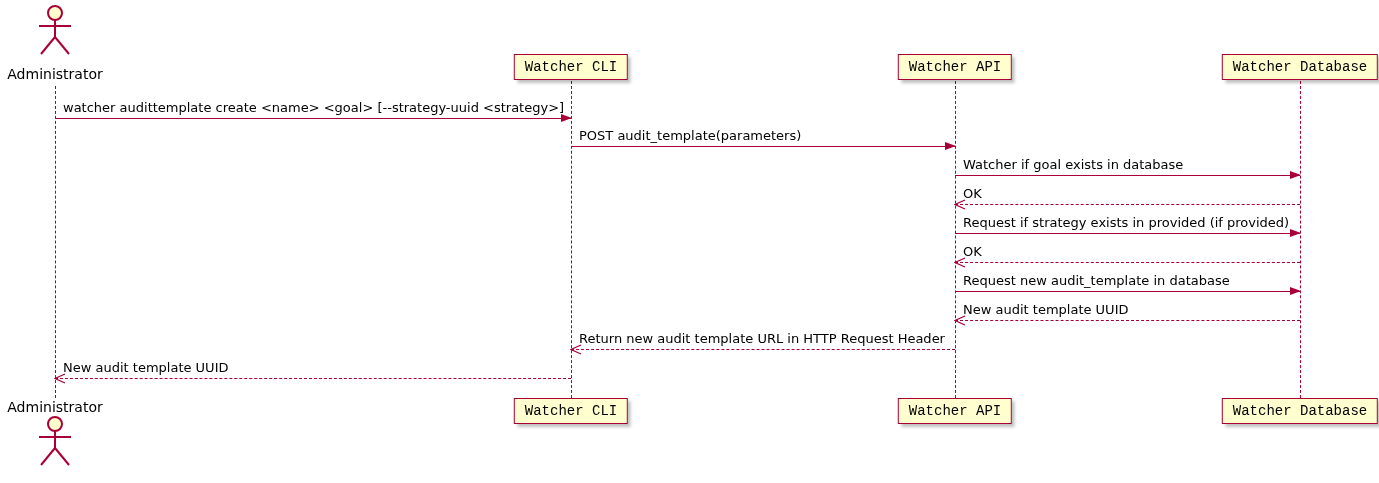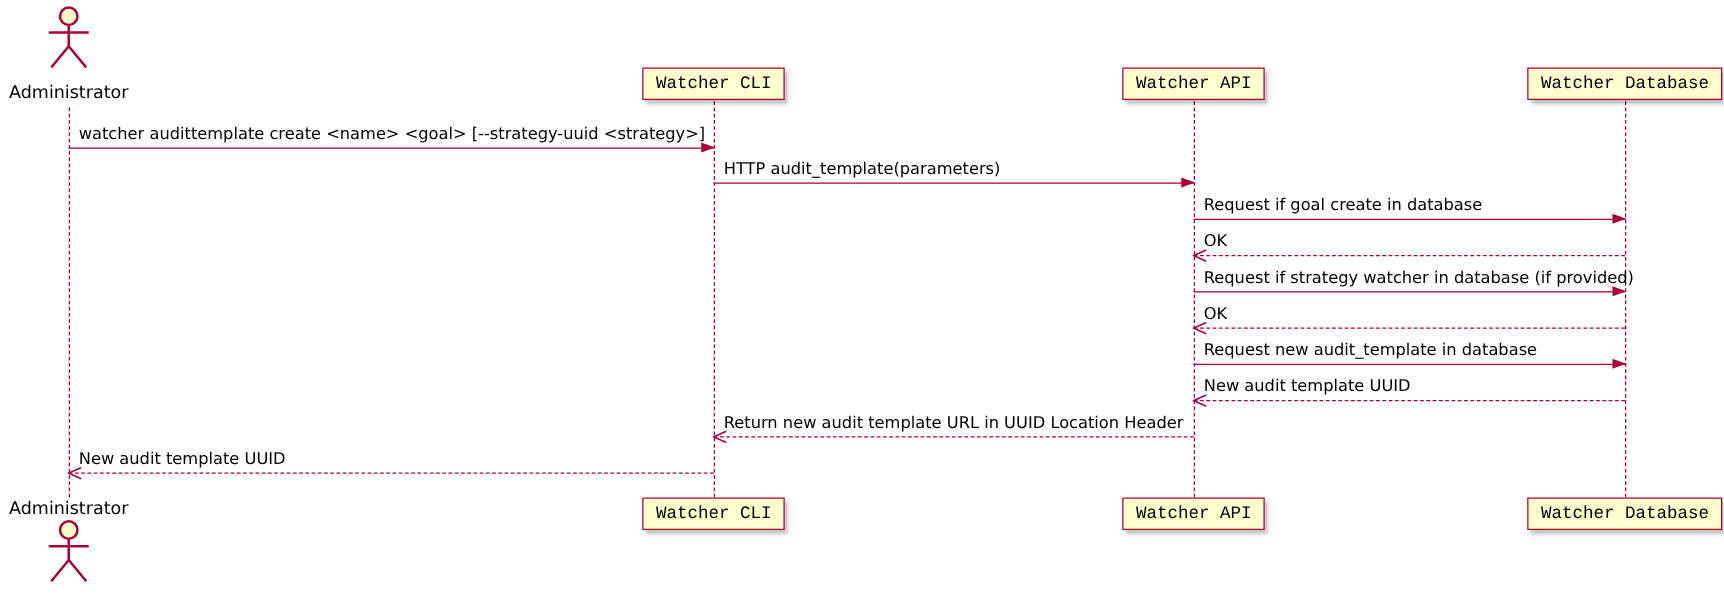--- a/index.html
+++ b/index.html
@@ -98,41 +98,41 @@
   <div class="participant-box" style="left:955px;top:54px;">Watcher API</div>
   <div class="participant-box" style="left:1300px;top:54px;">Watcher Database</div>
 
   <div class="msg solid" style="left:55px;top:118px;width:516px;">
     <div class="label">watcher audittemplate create &lt;name&gt; &lt;goal&gt; [--strategy-uuid &lt;strategy&gt;]</div>
     <div class="line"></div>
     <div class="ah-right"></div>
   </div>
 
   <div class="msg solid" style="left:571px;top:146px;width:384px;">
-    <div class="label">HTTP audit_template(parameters)</div>
+    <div class="label">POST audit_template(parameters)</div>
     <div class="line"></div>
     <div class="ah-right"></div>
   </div>
 
   <div class="msg solid" style="left:955px;top:175px;width:345px;">
-    <div class="label">Request if goal create in database</div>
+    <div class="label">Watcher if goal exists in database</div>
     <div class="line"></div>
     <div class="ah-right"></div>
   </div>
 
   <div class="msg dashed" style="left:955px;top:204px;width:345px;">
     <div class="label">OK</div>
     <div class="line"></div>
     <svg class="ah-left-open" width="12" height="11" viewBox="0 0 12 11">
       <path d="M11 1 L1 5.5 L11 10" fill="none" stroke="#A80036" stroke-width="1.2"></path>
     </svg>
   </div>
 
   <div class="msg solid" style="left:955px;top:233px;width:345px;">
-    <div class="label">Request if strategy watcher in database (if provided)</div>
+    <div class="label">Request if strategy exists in provided (if provided)</div>
     <div class="line"></div>
     <div class="ah-right"></div>
   </div>
 
   <div class="msg dashed" style="left:955px;top:262px;width:345px;">
     <div class="label">OK</div>
     <div class="line"></div>
     <svg class="ah-left-open" width="12" height="11" viewBox="0 0 12 11">
       <path d="M11 1 L1 5.5 L11 10" fill="none" stroke="#A80036" stroke-width="1.2"></path>
     </svg>
@@ -146,21 +146,21 @@
 
   <div class="msg dashed" style="left:955px;top:320px;width:345px;">
     <div class="label">New audit template UUID</div>
     <div class="line"></div>
     <svg class="ah-left-open" width="12" height="11" viewBox="0 0 12 11">
       <path d="M11 1 L1 5.5 L11 10" fill="none" stroke="#A80036" stroke-width="1.2"></path>
     </svg>
   </div>
 
   <div class="msg dashed" style="left:571px;top:349px;width:384px;">
-    <div class="label">Return new audit template URL in UUID Location Header</div>
+    <div class="label">Return new audit template URL in HTTP Request Header</div>
     <div class="line"></div>
     <svg class="ah-left-open" width="12" height="11" viewBox="0 0 12 11">
       <path d="M11 1 L1 5.5 L11 10" fill="none" stroke="#A80036" stroke-width="1.2"></path>
     </svg>
   </div>
 
   <div class="msg dashed" style="left:55px;top:378px;width:516px;">
     <div class="label">New audit template UUID</div>
     <div class="line"></div>
     <svg class="ah-left-open" width="12" height="11" viewBox="0 0 12 11">

